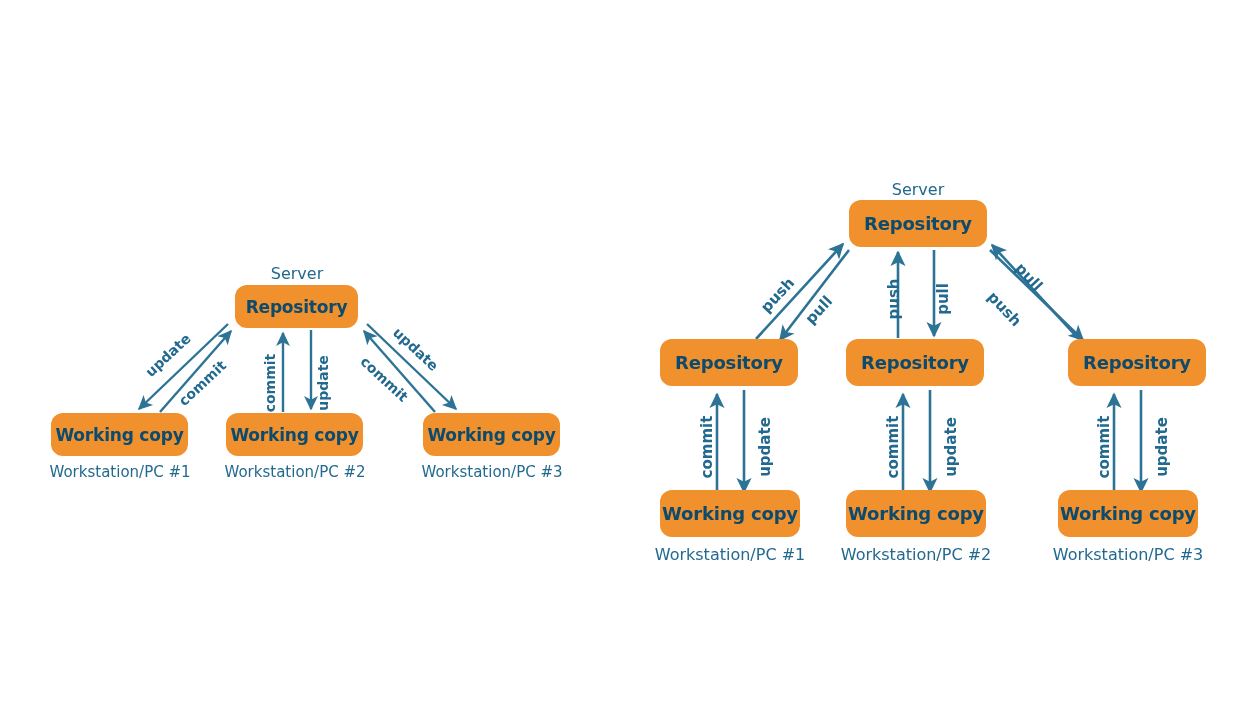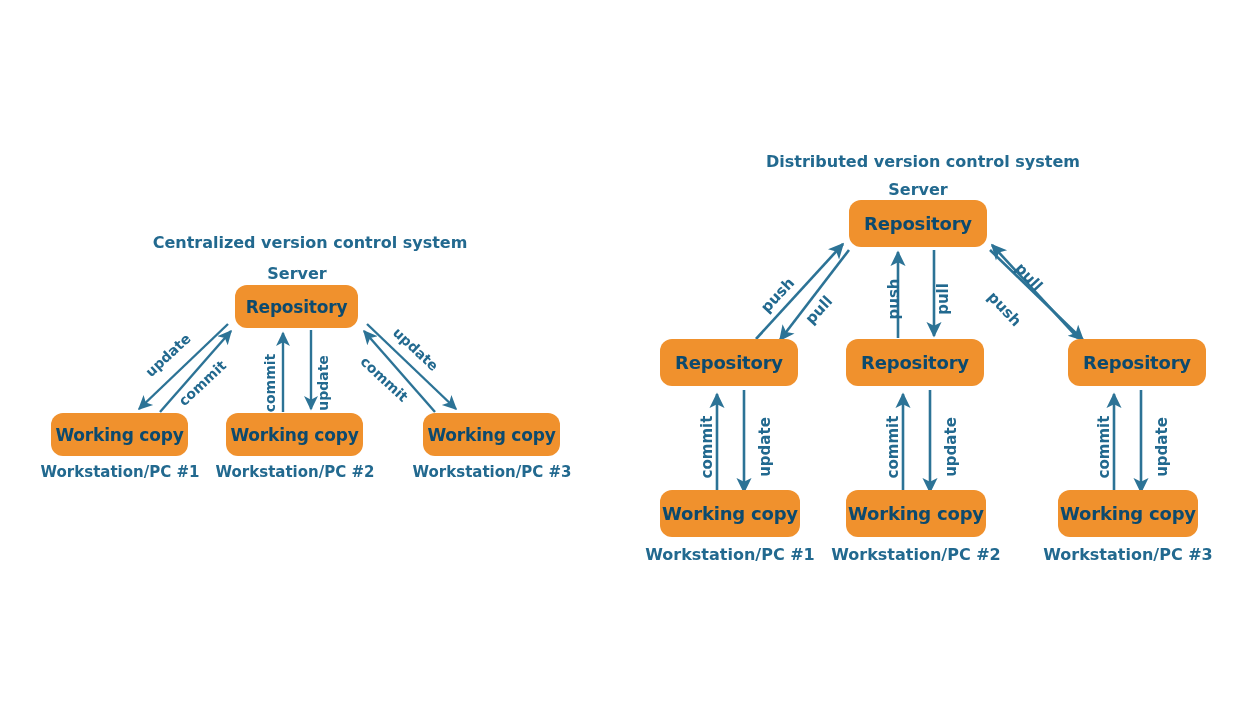--- a/index.html
+++ b/index.html
@@ -37,21 +37,21 @@
   }
   .node-label {
     color: #0c4a6e;
     font-weight: bold;
     white-space: nowrap;
     letter-spacing: -0.2px;
   }
   .caption {
     position: absolute;
     color: #22698F;
-    font-weight: bold;
+    font-weight: normal;
     white-space: nowrap;
     text-align: center;
   }
   .title-text {
     position: absolute;
     color: #22698F;
     font-weight: bold;
     white-space: nowrap;
     text-align: center;
   }
@@ -96,21 +96,20 @@
     <line x1="717" y1="496" x2="717" y2="394" stroke="#2C7396" stroke-width="2.6" marker-end="url(#ah)"></line>
     <line x1="744" y1="390" x2="744" y2="492" stroke="#2C7396" stroke-width="2.6" marker-end="url(#ah)"></line>
 
     <line x1="903" y1="496" x2="903" y2="394" stroke="#2C7396" stroke-width="2.6" marker-end="url(#ah)"></line>
     <line x1="930" y1="390" x2="930" y2="492" stroke="#2C7396" stroke-width="2.6" marker-end="url(#ah)"></line>
 
     <line x1="1114" y1="496" x2="1114" y2="394" stroke="#2C7396" stroke-width="2.6" marker-end="url(#ah)"></line>
     <line x1="1141" y1="390" x2="1141" y2="492" stroke="#2C7396" stroke-width="2.6" marker-end="url(#ah)"></line>
   </svg>
 
-  <div class="title-text" style="left:150px; top:233px; width:320px; font-size:16px;">Centralized version control system</div>
 
   <div class="caption" style="left:237px; top:264px; width:120px; font-size:16px;">Server</div>
 
   <div class="node-box" style="left:235px; top:285px; width:123px; height:43px;">
     <span class="node-label" style="font-size:17px;">Repository</span>
   </div>
 
   <div class="node-box" style="left:51px; top:413px; width:137px; height:43px;">
     <span class="node-label" style="font-size:17px;">Working copy</span>
   </div>
@@ -127,21 +126,20 @@
 
   <div class="edge-label" style="left:140px; top:347px; font-size:14px; transform:rotate(-43deg);">update</div>
   <div class="edge-label" style="left:173px; top:375px; font-size:14px; transform:rotate(-43deg);">commit</div>
 
   <div class="edge-label" style="left:241px; top:375px; font-size:14px; transform:rotate(-90deg);">commit</div>
   <div class="edge-label" style="left:295px; top:375px; font-size:14px; transform:rotate(-90deg);">update</div>
 
   <div class="edge-label" style="left:388px; top:341px; font-size:14px; transform:rotate(43deg);">update</div>
   <div class="edge-label" style="left:355px; top:371px; font-size:14px; transform:rotate(43deg);">commit</div>
 
-  <div class="title-text" style="left:758px; top:152px; width:330px; font-size:16px;">Distributed version control system</div>
 
   <div class="caption" style="left:858px; top:180px; width:120px; font-size:16px;">Server</div>
 
   <div class="node-box" style="left:849px; top:200px; width:138px; height:47px;">
     <span class="node-label" style="font-size:18px;">Repository</span>
   </div>
 
   <div class="node-box" style="left:660px; top:339px; width:138px; height:47px;">
     <span class="node-label" style="font-size:18px;">Repository</span>
   </div>

